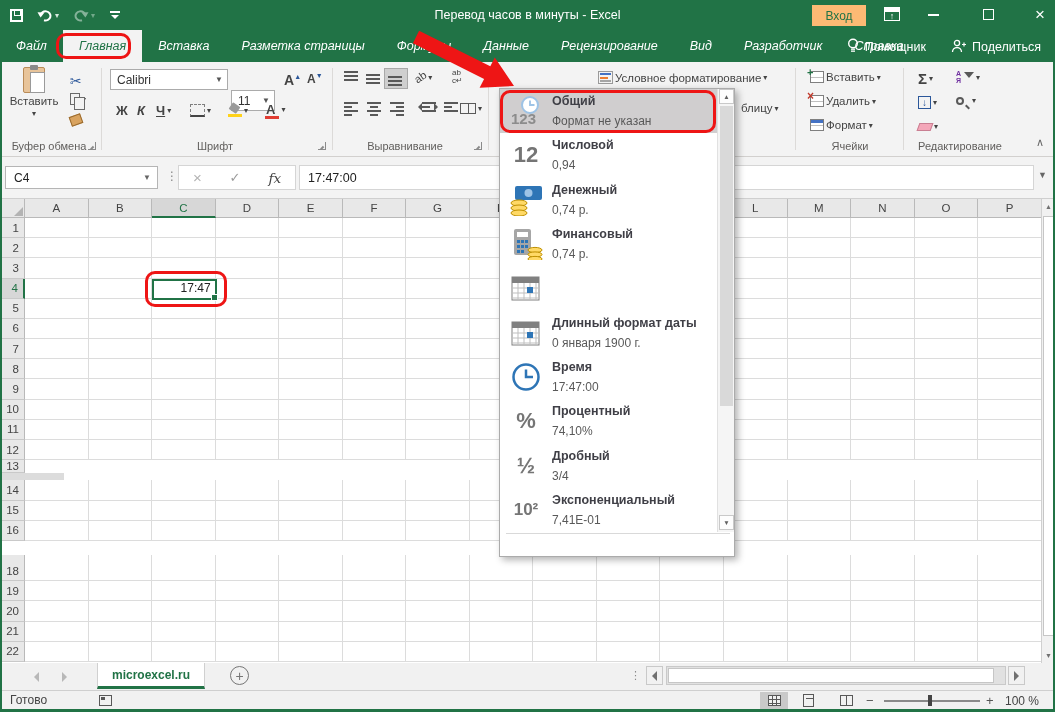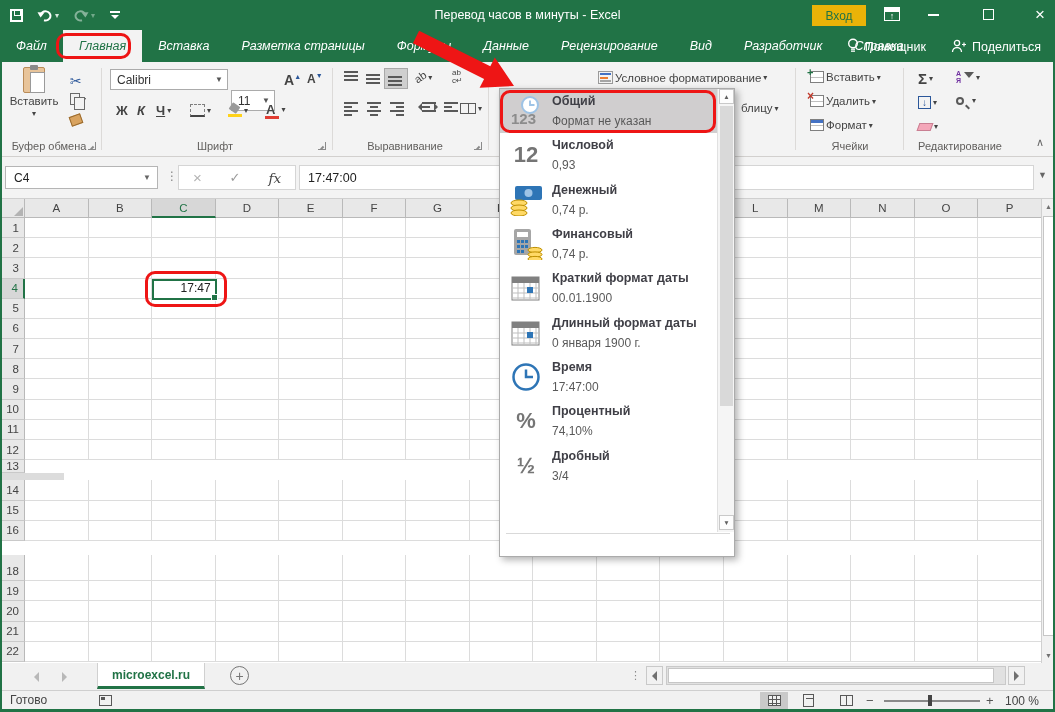--- a/index.html
+++ b/index.html
@@ -13,21 +13,21 @@
   .qat{left:10px;top:0;height:30px;display:flex;align-items:center;gap:14px;}
   .qat .qbtn{display:flex;align-items:center;gap:2px;}
   .save-ic{width:13px;height:13px;border:2px solid #fff;position:relative;display:inline-block;}
   .save-ic::after{content:"";position:absolute;left:2px;top:-1px;width:5px;height:4px;background:#217346;border:1px solid #fff;}
   .mini-caret{font-size:8px;color:#d5e8dd;}
   .dim{opacity:.45;}
   .custom-qat{width:12px;height:10px;position:relative;}
   .custom-qat::before{content:"";position:absolute;left:1px;top:1px;width:10px;height:2px;background:#fff;}
   .custom-qat::after{content:"";position:absolute;left:2px;top:5px;border:4px solid transparent;border-top-color:#fff;}
   .title-text{left:0;top:0;width:1055px;height:30px;display:flex;align-items:center;justify-content:center;font-size:12.5px;color:#fff;pointer-events:none;}
-  .signin{left:812px;top:5px;width:54px;height:21px;background:#eab308;color:#217346;display:flex;align-items:center;justify-content:center;font-size:12px;}
+  .signin{left:812px;top:5px;width:54px;height:21px;background:#fdba74;color:#217346;display:flex;align-items:center;justify-content:center;font-size:12px;}
   .ribdisp{left:884px;top:7px;width:16px;height:14px;border:1px solid #fff;color:#fff;font-size:9px;display:flex;align-items:center;justify-content:center;}
   .ribdisp::before{content:"";position:absolute;left:0;top:0;width:14px;height:4px;background:#fff;}
   .ribdisp span{position:relative;top:2px;}
   .win-min{left:928px;top:14px;width:11px;height:2px;background:#fff;}
   .win-max{left:983px;top:9px;width:11px;height:11px;border:1.5px solid #fff;}
   .win-close{left:1028px;top:2px;width:24px;height:26px;color:#fff;font-size:17px;display:flex;align-items:center;justify-content:center;}
 
   
   .tabrow{left:0;top:30px;width:1055px;height:32px;background:#217346;display:flex;align-items:stretch;}
   .tab{color:#fff;font-size:12.5px;display:flex;align-items:center;padding:0 16px;cursor:default;font-style:italic;}
@@ -936,21 +936,21 @@
             <span class="dd-title">Общий</span>
             <span class="dd-sub">Формат не указан</span>
           </span>
         </div>
         <div class="dd-item">
           <span class="dd-icon">
             <span class="dd-glyph">12</span>
           </span>
           <span class="dd-text">
             <span class="dd-title">Числовой</span>
-            <span class="dd-sub">0,93</span>
+            <span class="dd-sub">0,94</span>
           </span>
         </div>
         <div class="dd-item">
           <span class="dd-icon">
             <svg width="36" height="32" viewBox="0 0 36 32">
               <rect x="7" y="2" width="27" height="14" rx="2" fill="#2e75b6"></rect>
               <circle cx="20.5" cy="9" r="4" fill="#9dc3e6"></circle>
               <ellipse cx="11" cy="19" rx="8" ry="3" fill="#ffd966" stroke="#bf9000"></ellipse>
               <ellipse cx="11" cy="24" rx="8" ry="3" fill="#ffd966" stroke="#bf9000"></ellipse>
               <ellipse cx="11" cy="29" rx="8" ry="3" fill="#ffd966" stroke="#bf9000"></ellipse>
@@ -990,24 +990,20 @@
           <span class="dd-icon">
             <svg width="32" height="30" viewBox="0 0 32 30">
               <rect x="2" y="4" width="27" height="23" fill="#fff" stroke="#808080"></rect>
               <rect x="2" y="4" width="27" height="6" fill="#808080"></rect>
               <g stroke="#bfbfbf" stroke-width="1">
                 <path d="M2 15 H29 M2 20 H29 M2 25 H29 M8 10 V27 M14 10 V27 M20 10 V27 M26 10 V27"></path>
               </g>
               <rect x="17" y="14" width="6" height="6" fill="#2e75b6"></rect>
             </svg>
           </span>
-          <span class="dd-text">
-            <span class="dd-title">Краткий формат даты</span>
-            <span class="dd-sub">00.01.1900</span>
-          </span>
         </div>
         <div class="dd-item">
           <span class="dd-icon">
             <svg width="32" height="30" viewBox="0 0 32 30">
               <rect x="2" y="4" width="27" height="23" fill="#fff" stroke="#808080"></rect>
               <rect x="2" y="4" width="27" height="6" fill="#808080"></rect>
               <g stroke="#bfbfbf" stroke-width="1">
                 <path d="M2 15 H29 M2 20 H29 M2 25 H29 M8 10 V27 M14 10 V27 M20 10 V27 M26 10 V27"></path>
               </g>
               <rect x="17" y="14" width="6" height="6" fill="#2e75b6"></rect>
@@ -1039,20 +1035,29 @@
             <span class="dd-sub">74,10%</span>
           </span>
         </div>
         <div class="dd-item">
           <span class="dd-icon">
             <span class="dd-glyph">½</span>
           </span>
           <span class="dd-text">
             <span class="dd-title">Дробный</span>
             <span class="dd-sub">3/4</span>
+          </span>
+        </div>
+        <div class="dd-item">
+          <span class="dd-icon">
+            <span class="dd-glyph" style="font-size: 17px;">10²</span>
+          </span>
+          <span class="dd-text">
+            <span class="dd-title">Экспоненциальный</span>
+            <span class="dd-sub">7,41E-01</span>
           </span>
         </div>
       </div>
     <div class="dd-scroll">
       <span class="dds-btn" style="top:0;">▲</span>
       <span class="dds-thumb"></span>
       <span class="dds-btn" style="top:426px;">▼</span>
     </div>
     <div class="dd-sep"></div>
   </div>

